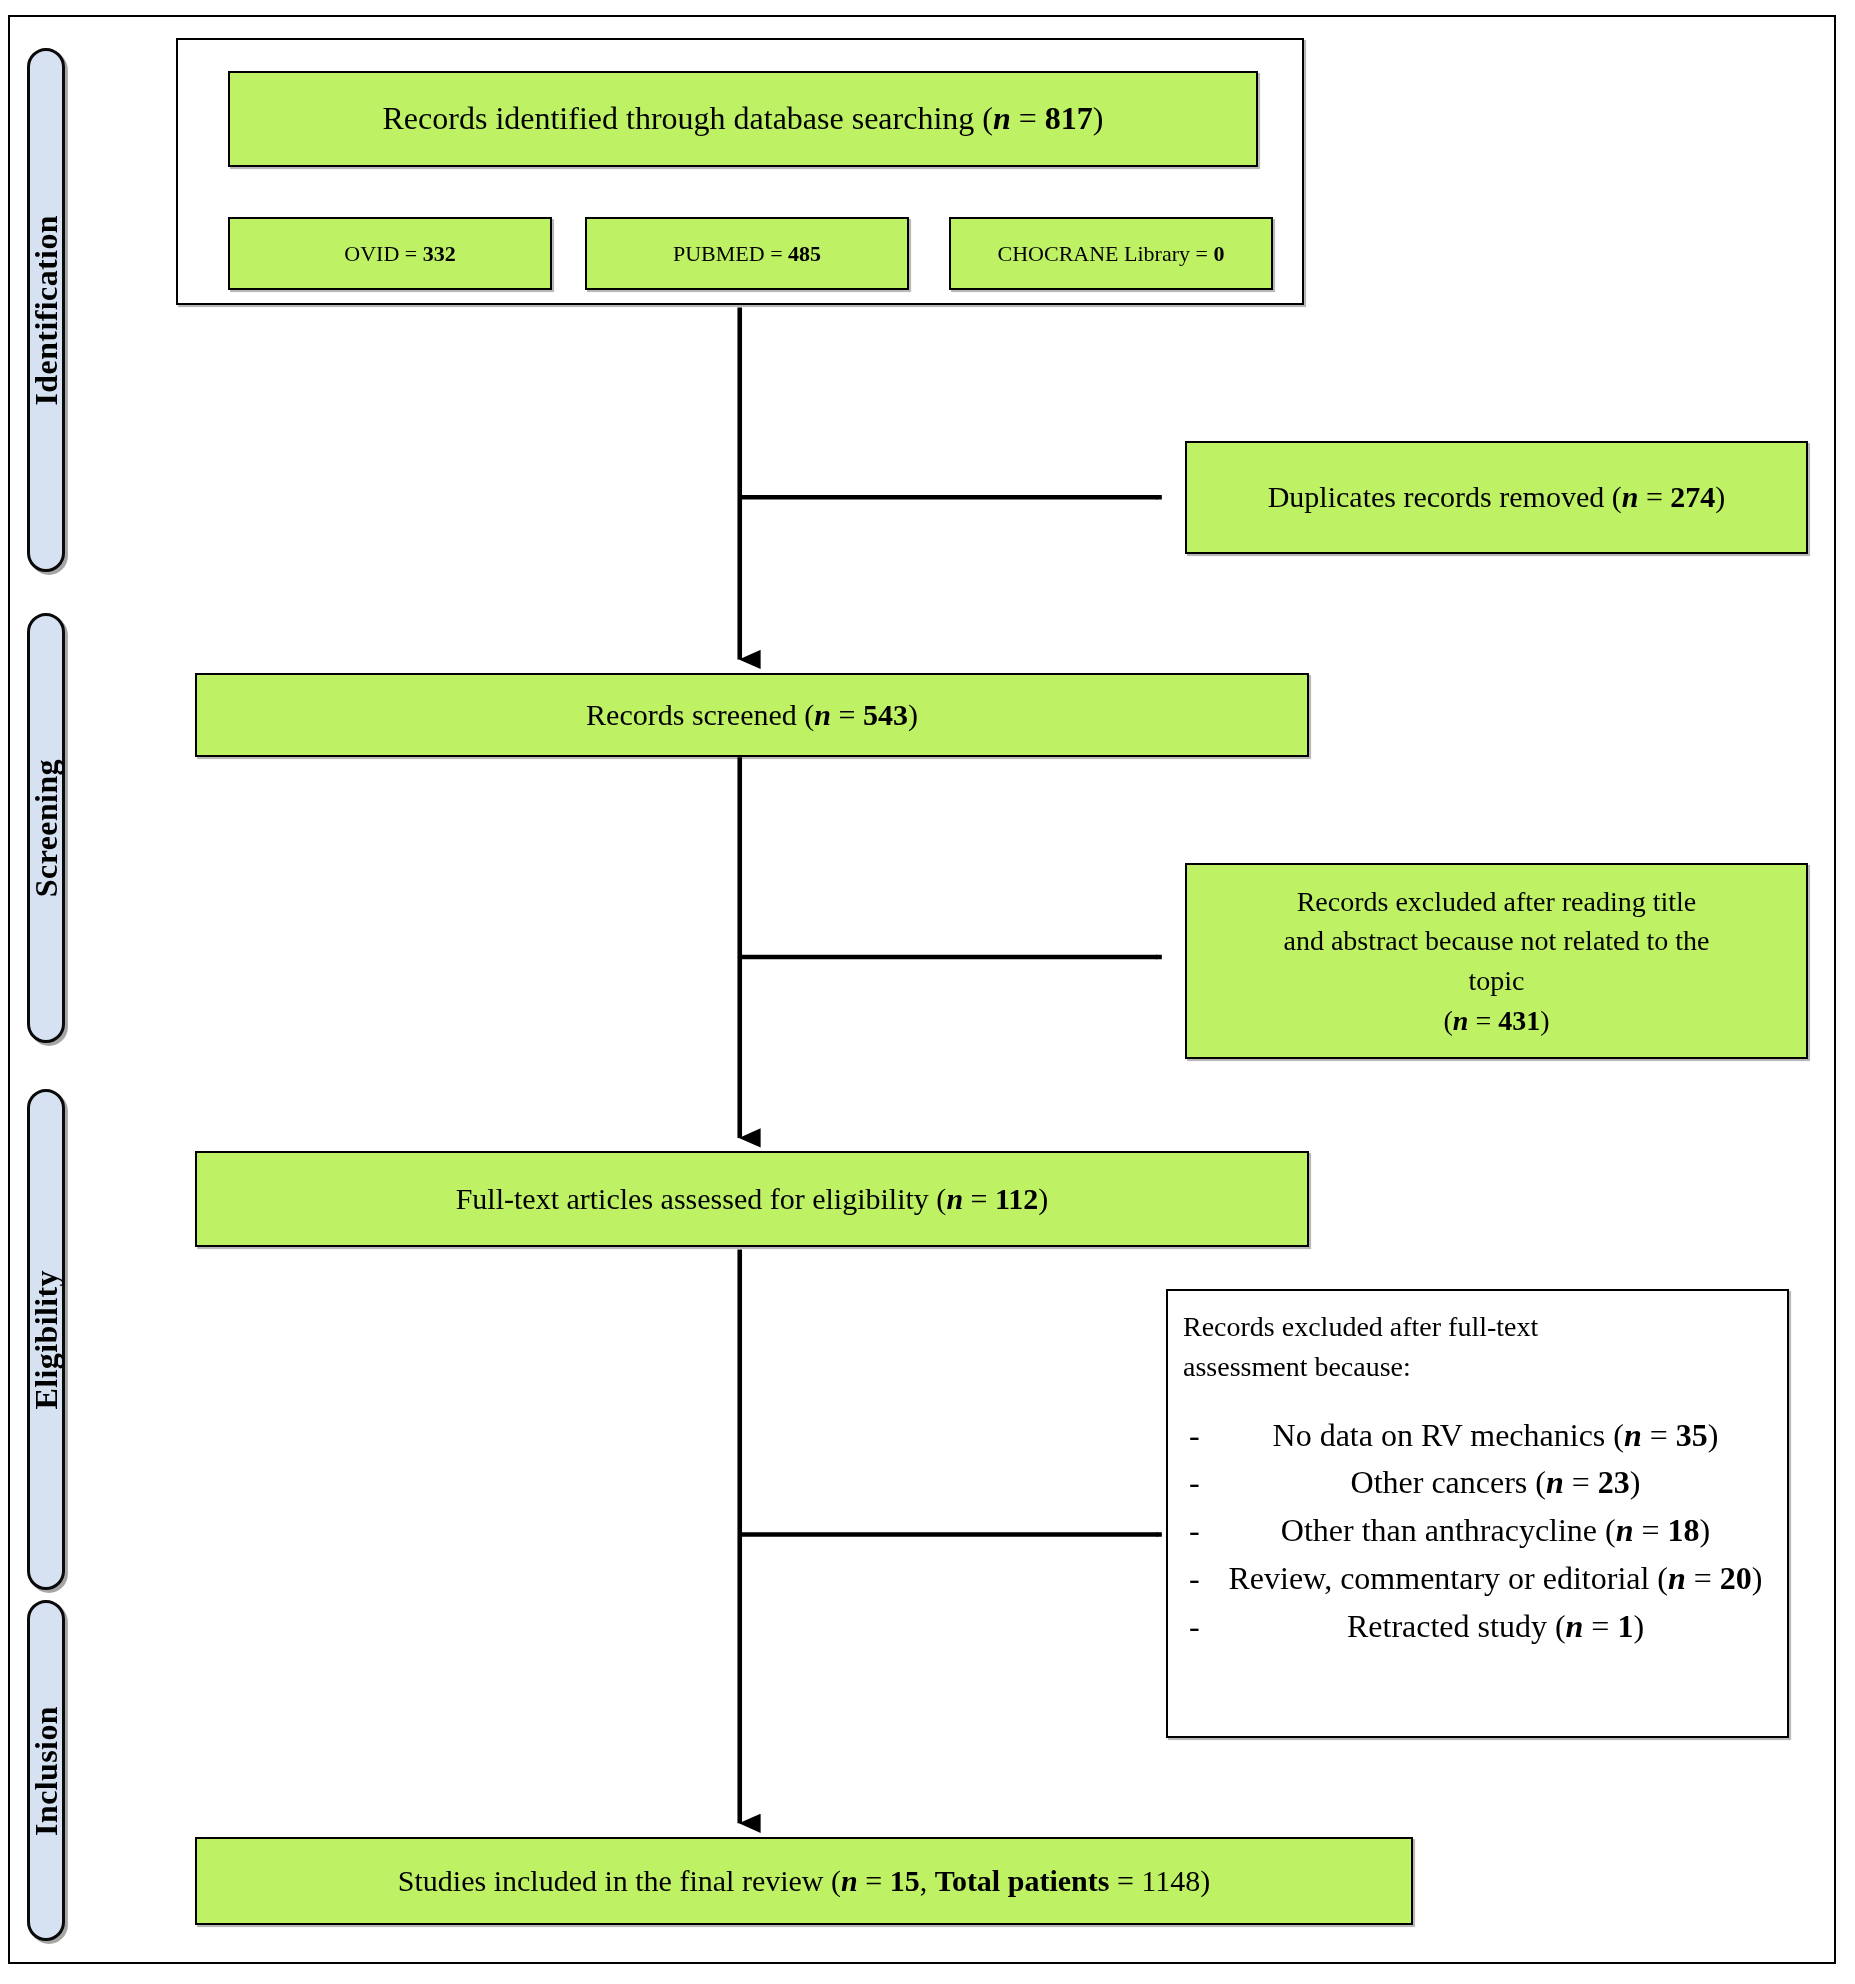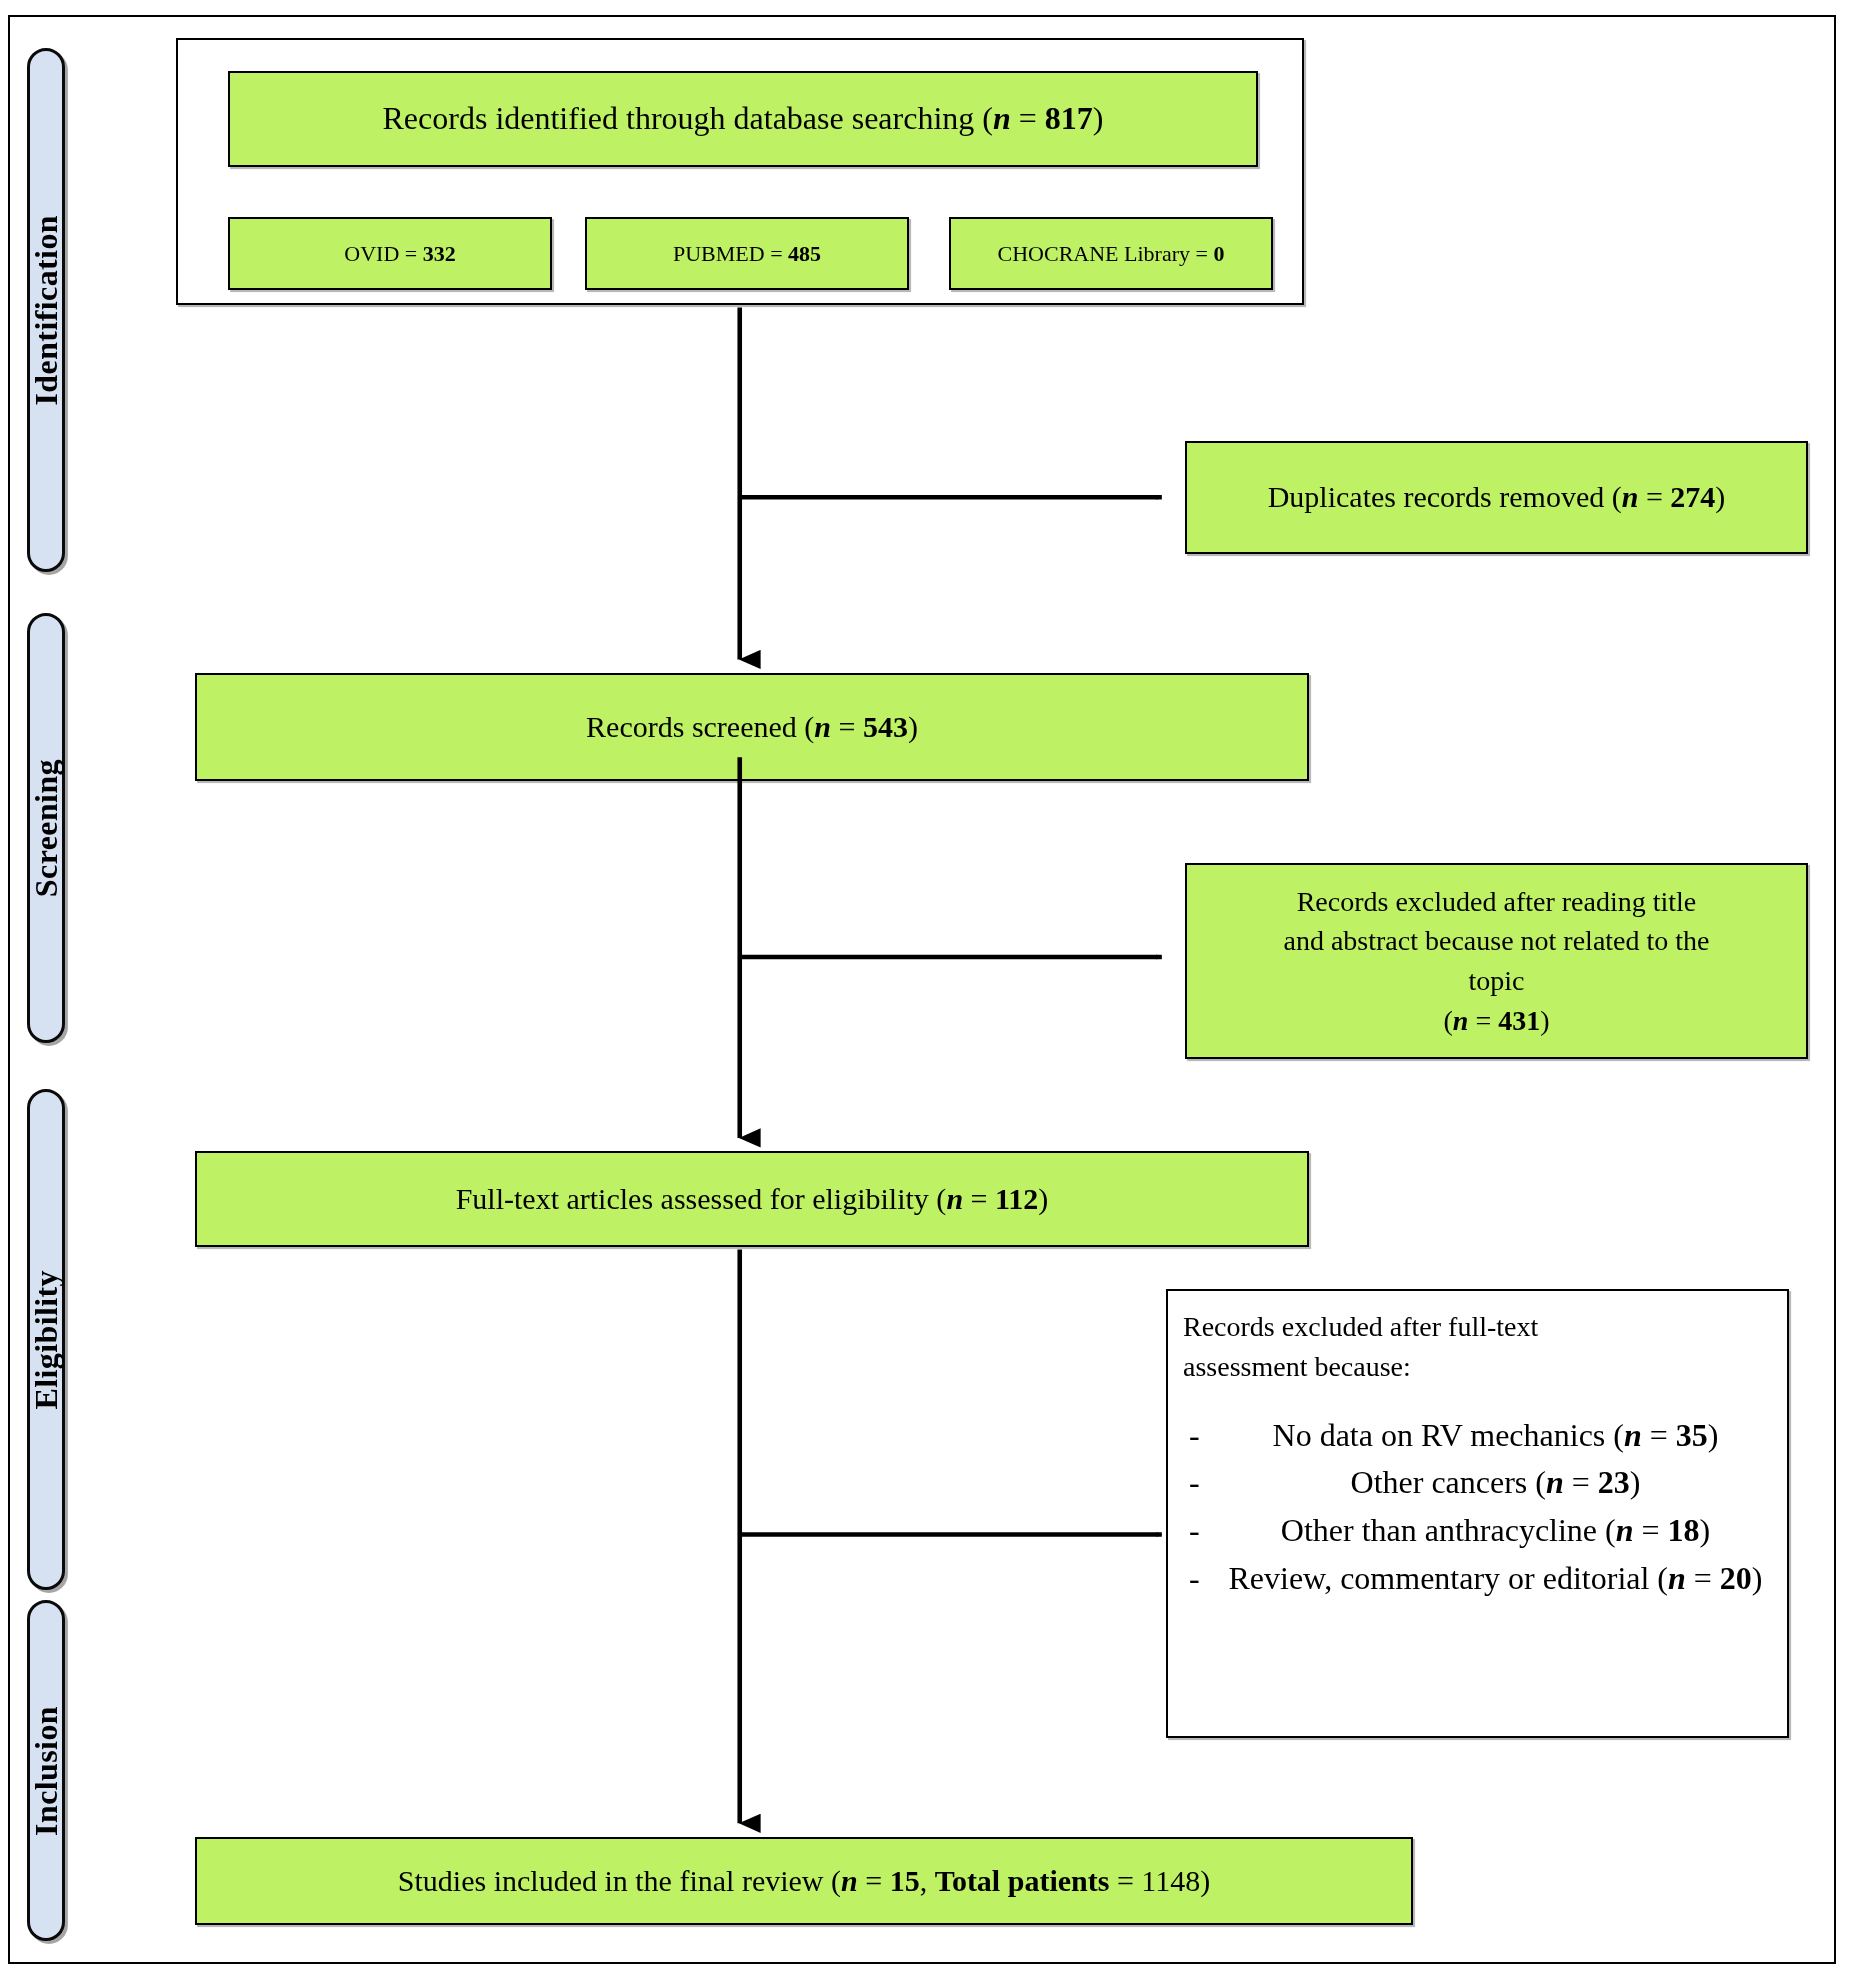--- a/index.html
+++ b/index.html
@@ -166,21 +166,21 @@
       <span>CHOCRANE Library</span><span> = </span><span class="bold">0</span>
     </div>
   </div>
 
   <div class="box" style="left:1166px; top:441px; width:623px; height:113px;">
     <div class="btxt f-lg">
       <span>Duplicates records removed (</span><span class="ital bold">n</span><span> = </span><span class="bold">274</span><span>)</span>
     </div>
   </div>
 
-  <div class="box" style="left:176px; top:673px; width:1114px; height:108px;">
+  <div class="box" style="left:176px; top:673px; width:1114px; height:84px;">
     <div class="btxt f-lg">
       <span>Records screened (</span><span class="ital bold">n</span><span> = </span><span class="bold">543</span><span>)</span>
     </div>
   </div>
 
   <div class="box" style="left:1166px; top:863px; width:623px; height:196px;">
     <div class="btxt f-md">
       <span>Records excluded after reading  title</span><br>
       <span>and abstract because not related to the</span><br>
       <span>topic</span><br>
@@ -197,20 +197,21 @@
   <div class="bullet-box" style="left:1166px; top:1289px; width:623px; height:449px;">
     <div class="lead">
       <span>Records excluded after full-text</span><br>
       <span>assessment because:</span>
     </div>
     <ul>
       <li><span>No data on RV mechanics (</span><span class="ital bold">n</span><span> = </span><span class="bold">35</span><span>)</span></li>
       <li><span>Other cancers (</span><span class="ital bold">n</span><span> = </span><span class="bold">23</span><span>)</span></li>
       <li><span>Other than anthracycline (</span><span class="ital bold">n</span><span> = </span><span class="bold">18</span><span>)</span></li>
       <li><span>Review, commentary or editorial (</span><span class="ital bold">n</span><span> = </span><span class="bold">20</span><span>)</span></li>
+      <li><span>Retracted study (</span><span class="ital bold">n</span><span> = </span><span class="bold">1</span><span>)</span></li>
     </ul>
   </div>
 
   <div class="box" style="left:176px; top:1837px; width:1218px; height:88px;">
     <div class="btxt f-lg">
       <span>Studies included in the final review (</span><span class="ital bold">n</span><span> = </span><span class="bold">15</span><span>, </span><span class="bold">Total patients</span><span> = </span><span>1148</span><span>)</span>
     </div>
   </div>
 
   <svg id="wires" viewBox="0 0 4441 4750">

